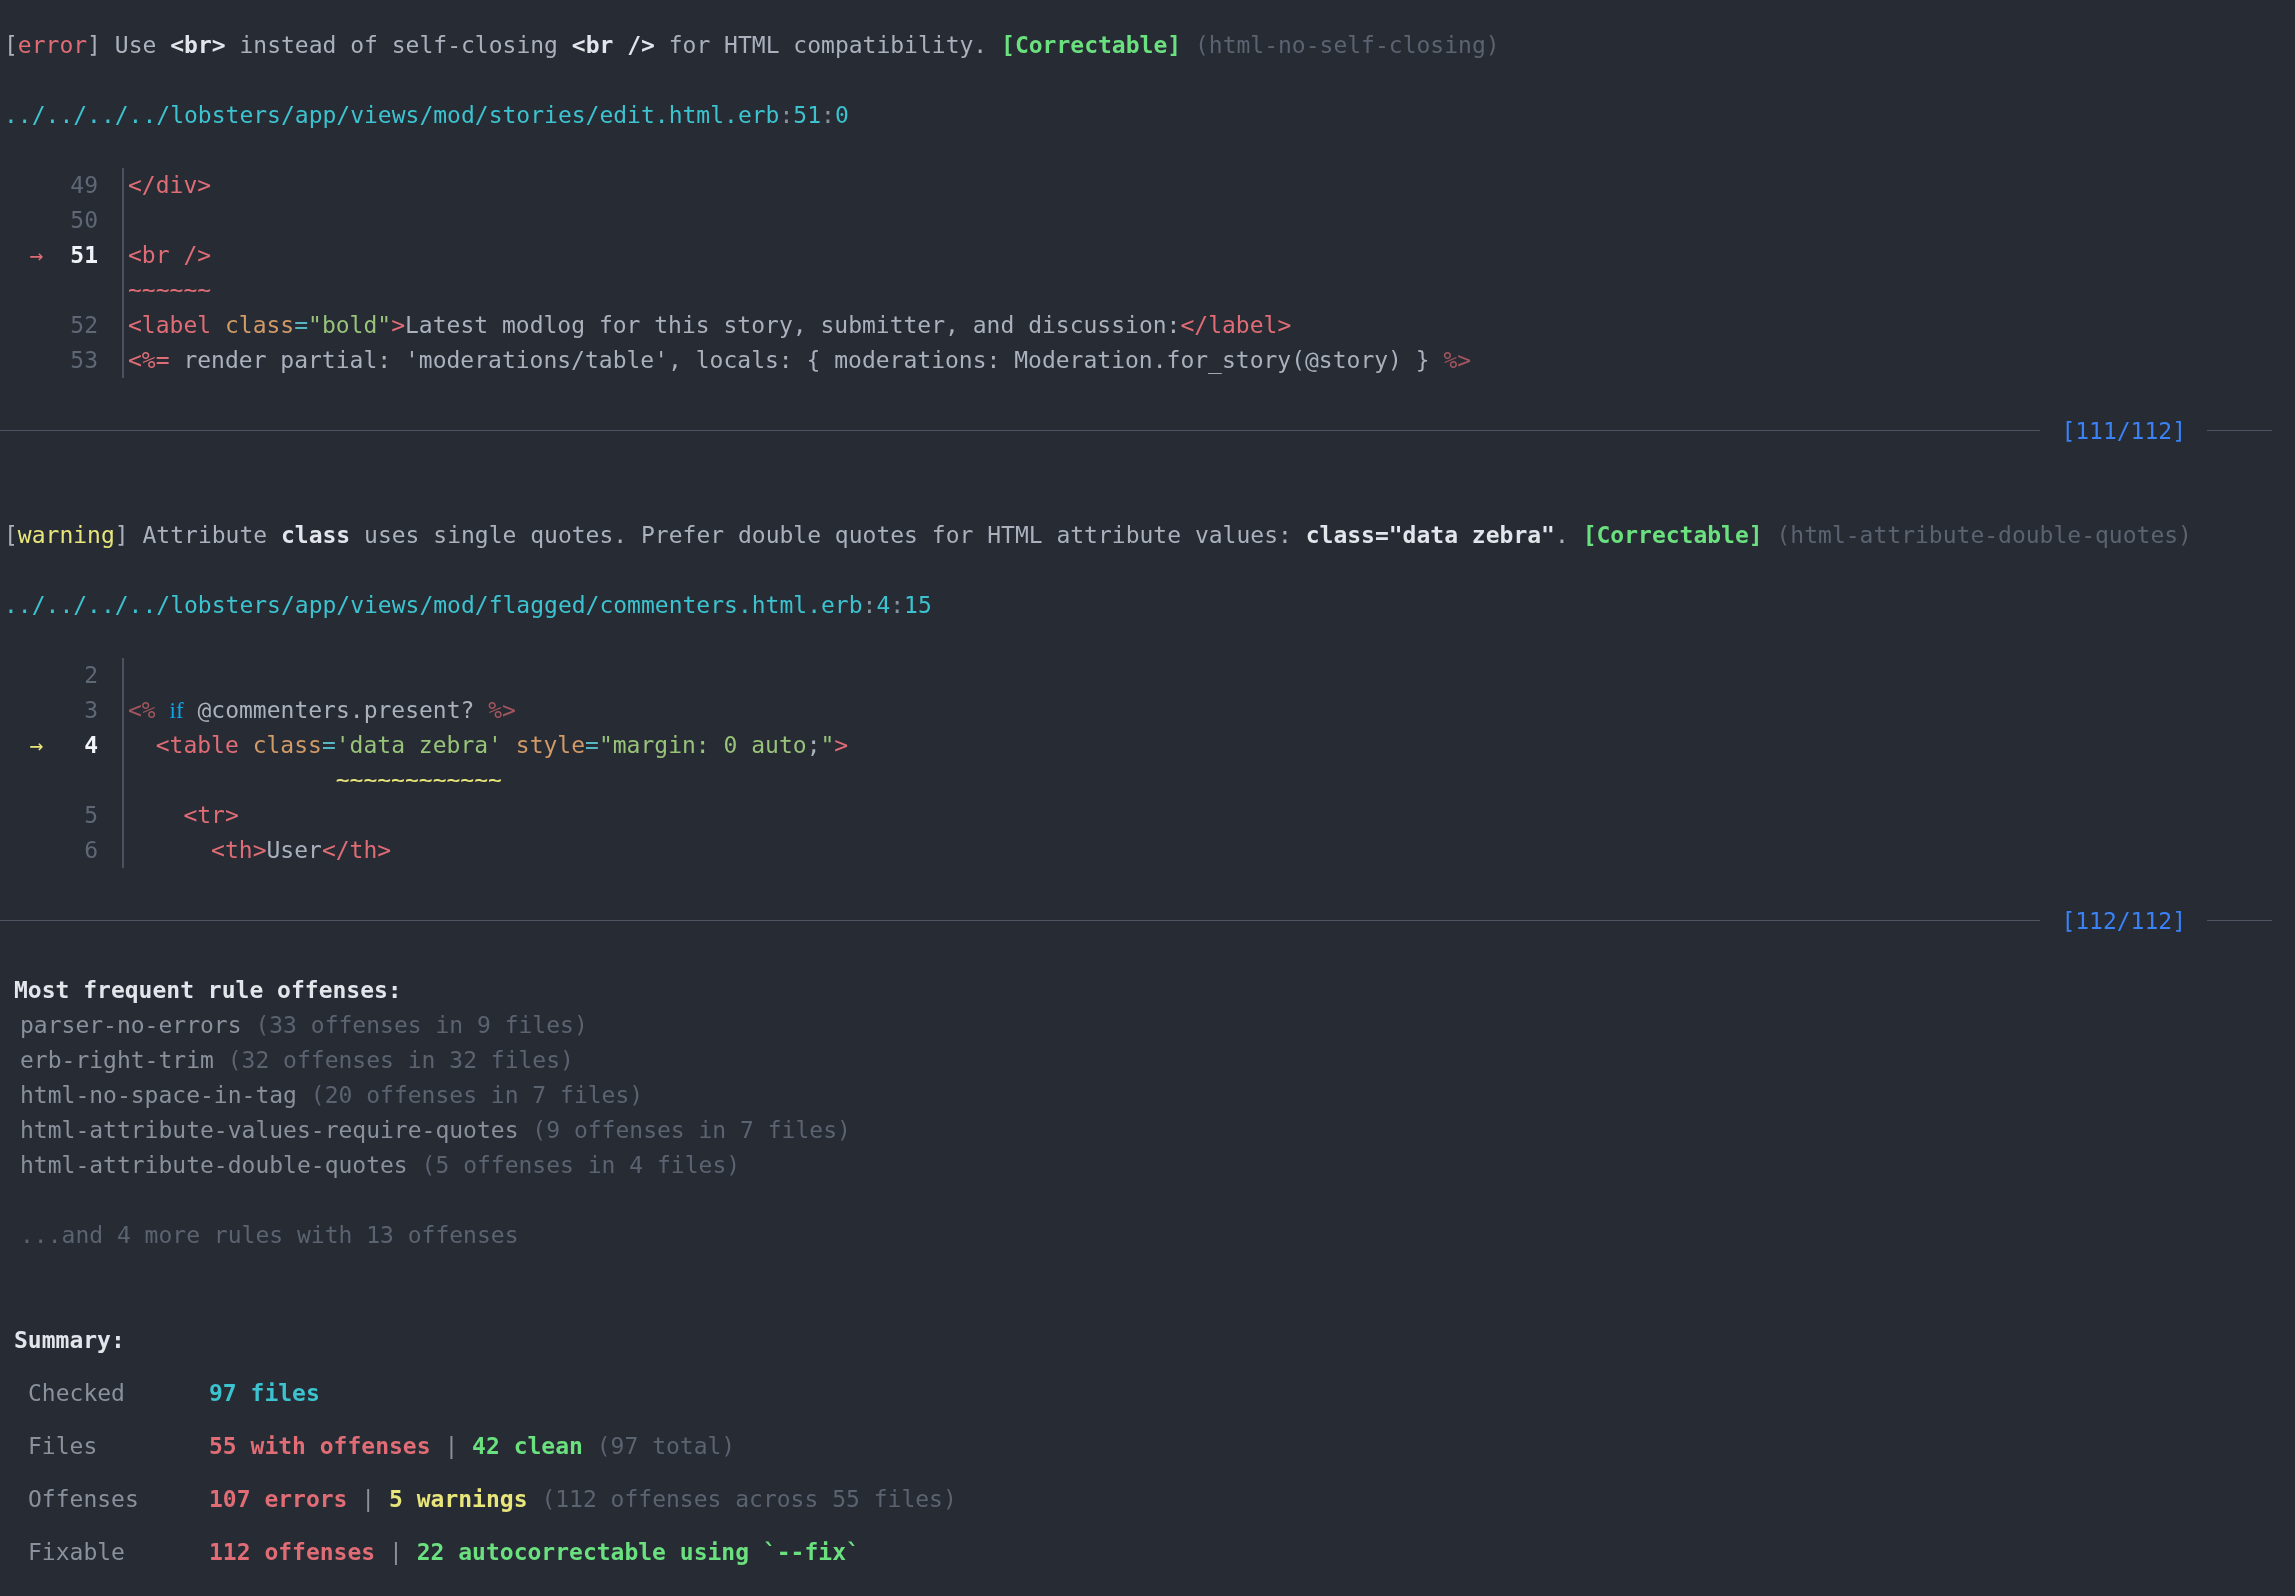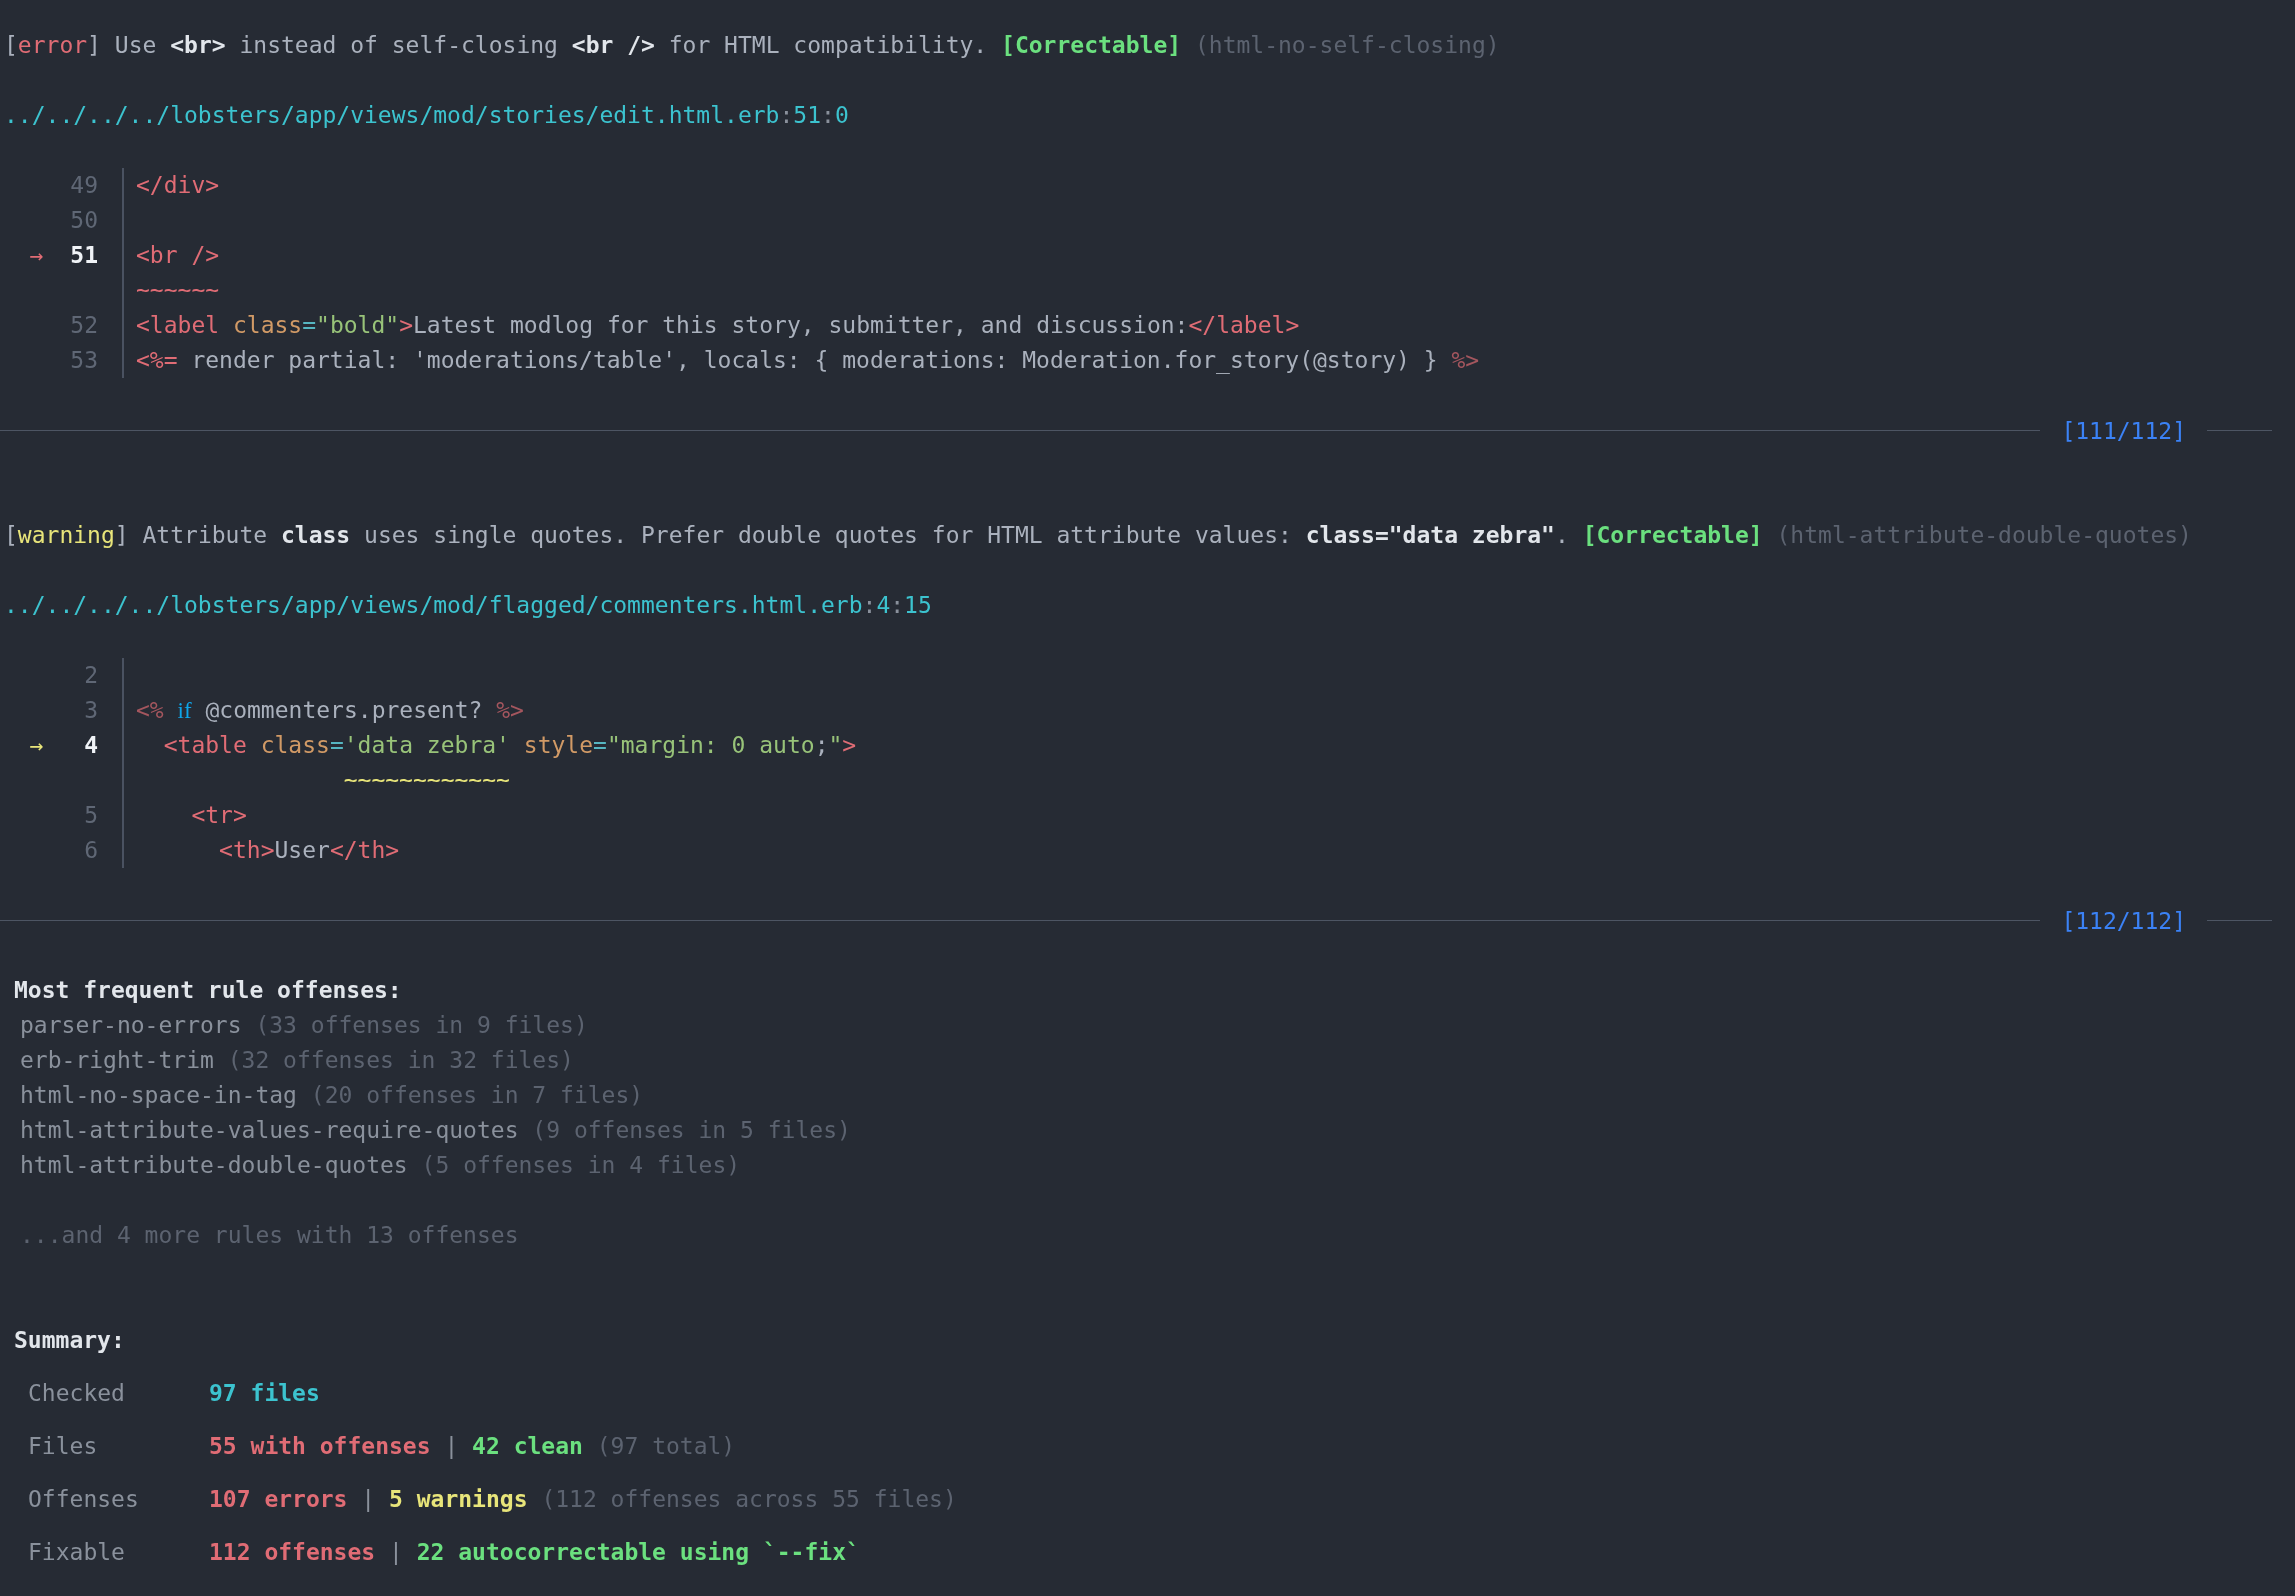--- a/index.html
+++ b/index.html
@@ -10,21 +10,21 @@
     font-size:23px;color:#aab1bd;
   }
   .term{padding-top:28px;}
   .row{height:35px;line-height:35px;white-space:pre;padding-left:4px;}
   .sp{height:35px;}
   .sp2{height:70px;}
   
   .crow{display:flex;height:35px;line-height:35px;}
   .gut{flex:none;width:98px;text-align:right;position:relative;white-space:pre;}
   .arrow{position:absolute;left:29.5px;top:0;}
-  .codecol{flex:1;border-left:2.1px solid #4a5261;margin-left:24px;padding-left:12px;white-space:pre;}
+  .codecol{flex:1;border-left:2.1px solid #4a5261;margin-left:24px;padding-left:4px;white-space:pre;}
   
   .divider{display:flex;align-items:center;height:35px;}
   .dline{height:1.4px;background:#4d5563;flex:1;}
   .dright{flex:none;width:65px;margin-right:23px;}
   .dtext{flex:none;margin:0 21px;color:#3b82f6;}
   
   .rhead{padding-left:14px;}
   .ritem{padding-left:20px;}
   .srow{display:flex;height:35px;line-height:35px;padding-left:28px;white-space:pre;margin-top:18px;}
   .slabel{flex:none;width:181px;color:#8a919c;}
@@ -131,21 +131,21 @@
     <span class="dline"></span>
     <span class="dtext">[112/112]</span>
     <span class="dline dright"></span>
   </div>
   <div class="sp"></div>
 
   <div class="row rhead w">Most frequent rule offenses:</div>
   <div class="row ritem"><span class="mut">parser-no-errors</span><span> </span><span class="dim">(33 offenses in 9 files)</span></div>
   <div class="row ritem"><span class="mut">erb-right-trim</span><span> </span><span class="dim">(32 offenses in 32 files)</span></div>
   <div class="row ritem"><span class="mut">html-no-space-in-tag</span><span> </span><span class="dim">(20 offenses in 7 files)</span></div>
-  <div class="row ritem"><span class="mut">html-attribute-values-require-quotes</span><span> </span><span class="dim">(9 offenses in 5 files)</span></div>
+  <div class="row ritem"><span class="mut">html-attribute-values-require-quotes</span><span> </span><span class="dim">(9 offenses in 7 files)</span></div>
   <div class="row ritem"><span class="mut">html-attribute-double-quotes</span><span> </span><span class="dim">(5 offenses in 4 files)</span></div>
   <div class="sp"></div>
   <div class="row ritem dim">...and 4 more rules with 13 offenses</div>
   <div class="sp2"></div>
 
   <div class="row rhead w">Summary:</div>
   <div class="srow">
     <span class="slabel">Checked</span>
     <span><span class="bcyn">97 files</span></span>
   </div>

